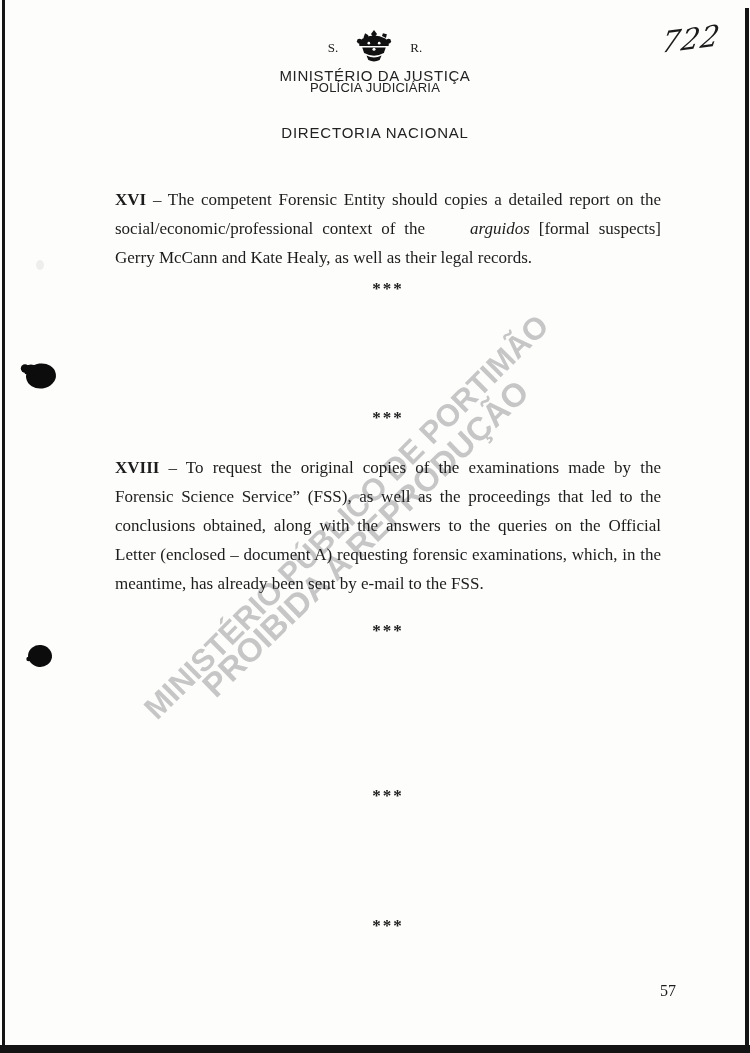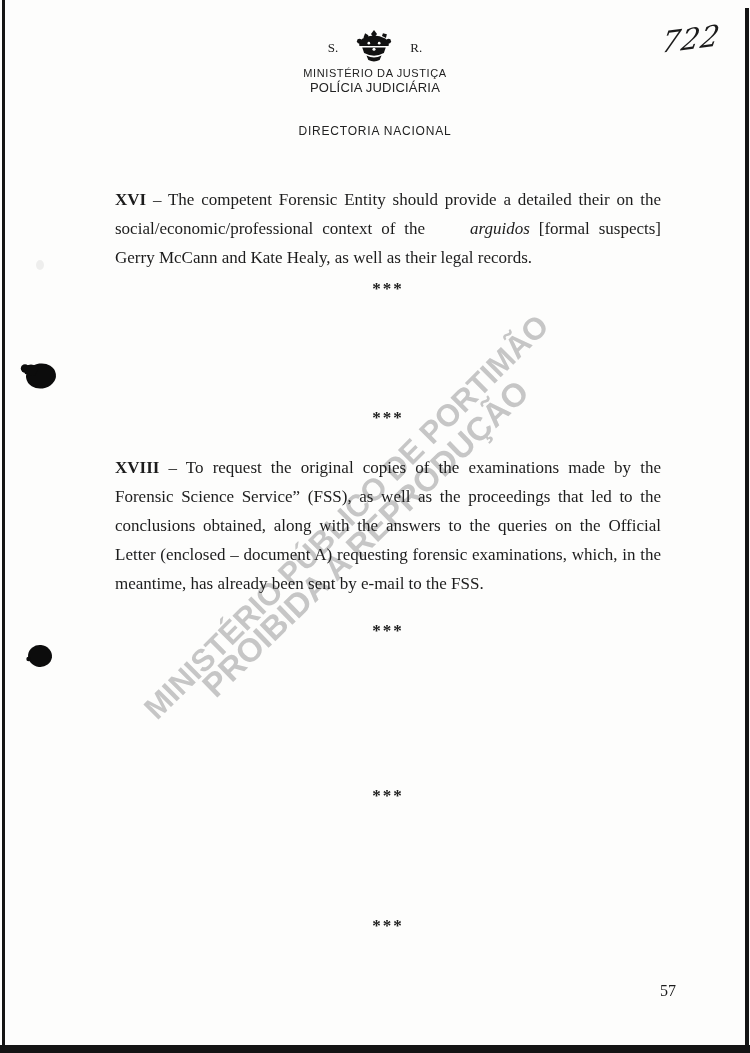--- a/index.html
+++ b/index.html
@@ -15,23 +15,23 @@
   .edge-left{position:absolute;left:2px;top:0;width:3px;height:1053px;background:#141414;}
   .edge-right{position:absolute;right:1px;top:8px;width:4px;height:1045px;background:#141414;}
   .edge-bottom{position:absolute;left:0;bottom:0;width:750px;height:8px;background:#141414;}
   .speck{position:absolute;left:36px;top:260px;width:8px;height:10px;border-radius:50%;
     background:rgba(0,0,0,0.06);}
   
   .hdr{position:absolute;left:0;width:750px;text-align:center;
     font-family:"Liberation Sans", sans-serif;color:#222;}
   .crest-row{top:30px;display:flex;align-items:center;justify-content:center;gap:14px;
     font-family:"Liberation Serif", serif;font-size:13px;}
-  .ministry{top:67px;font-size:11px;letter-spacing:0.6px;}
+  .ministry{top:67px;font-size:15px;letter-spacing:0.6px;}
   .police{top:80px;font-size:13px;letter-spacing:0.2px;}
-  .directorate{top:124px;font-size:12px;letter-spacing:0.8px;}
+  .directorate{top:124px;font-size:15px;letter-spacing:0.8px;}
   
   .folio{
     position:absolute;left:662px;top:22px;
     font-family:"DejaVu Serif", serif;font-style:italic;
     font-size:29px;color:#1b1b1b;
     transform:rotate(-7deg) skewX(-16deg);
     letter-spacing:1px;
   }
   
   .wm{
@@ -98,21 +98,21 @@
     </span>
     <span>R.</span>
   </div>
   <div class="hdr ministry">MINISTÉRIO DA JUSTIÇA</div>
   <div class="hdr police">POLÍCIA JUDICIÁRIA</div>
   <div class="hdr directorate">DIRECTORIA NACIONAL</div>
 
   <div class="wm wm1">MINISTÉRIO PÚBLICO DE PORTIMÃO</div>
   <div class="wm wm2">PROIBIDA A REPRODUÇÃO</div>
 
-  <p class="para p16"><span class="b">XVI</span><span> – The competent Forensic Entity should provide a detailed their on the social/economic/professional context of the </span><span class="i">arguidos</span><span> [formal suspects] Gerry McCann and Kate Healy, as well as their legal records.</span></p>
+  <p class="para p16"><span class="b">XVI</span><span> – The competent Forensic Entity should copies a detailed report on the social/economic/professional context of the </span><span class="i">arguidos</span><span> [formal suspects] Gerry McCann and Kate Healy, as well as their legal records.</span></p>
   <div class="sep s1">***</div>
 
   <div class="sep s2">***</div>
 
   <p class="para p18"><span class="b">XVIII</span><span> – To request the original copies of the examinations made by the Forensic Science Service” (FSS), as well as the proceedings that led to the conclusions obtained, along with the answers to the queries on the Official Letter (enclosed – document A) requesting forensic examinations, which, in the meantime, has already been sent by e-mail to the FSS.</span></p>
   <div class="sep s3">***</div>
 
   <div class="sep s4">***</div>
 
   <div class="sep s5">***</div>

